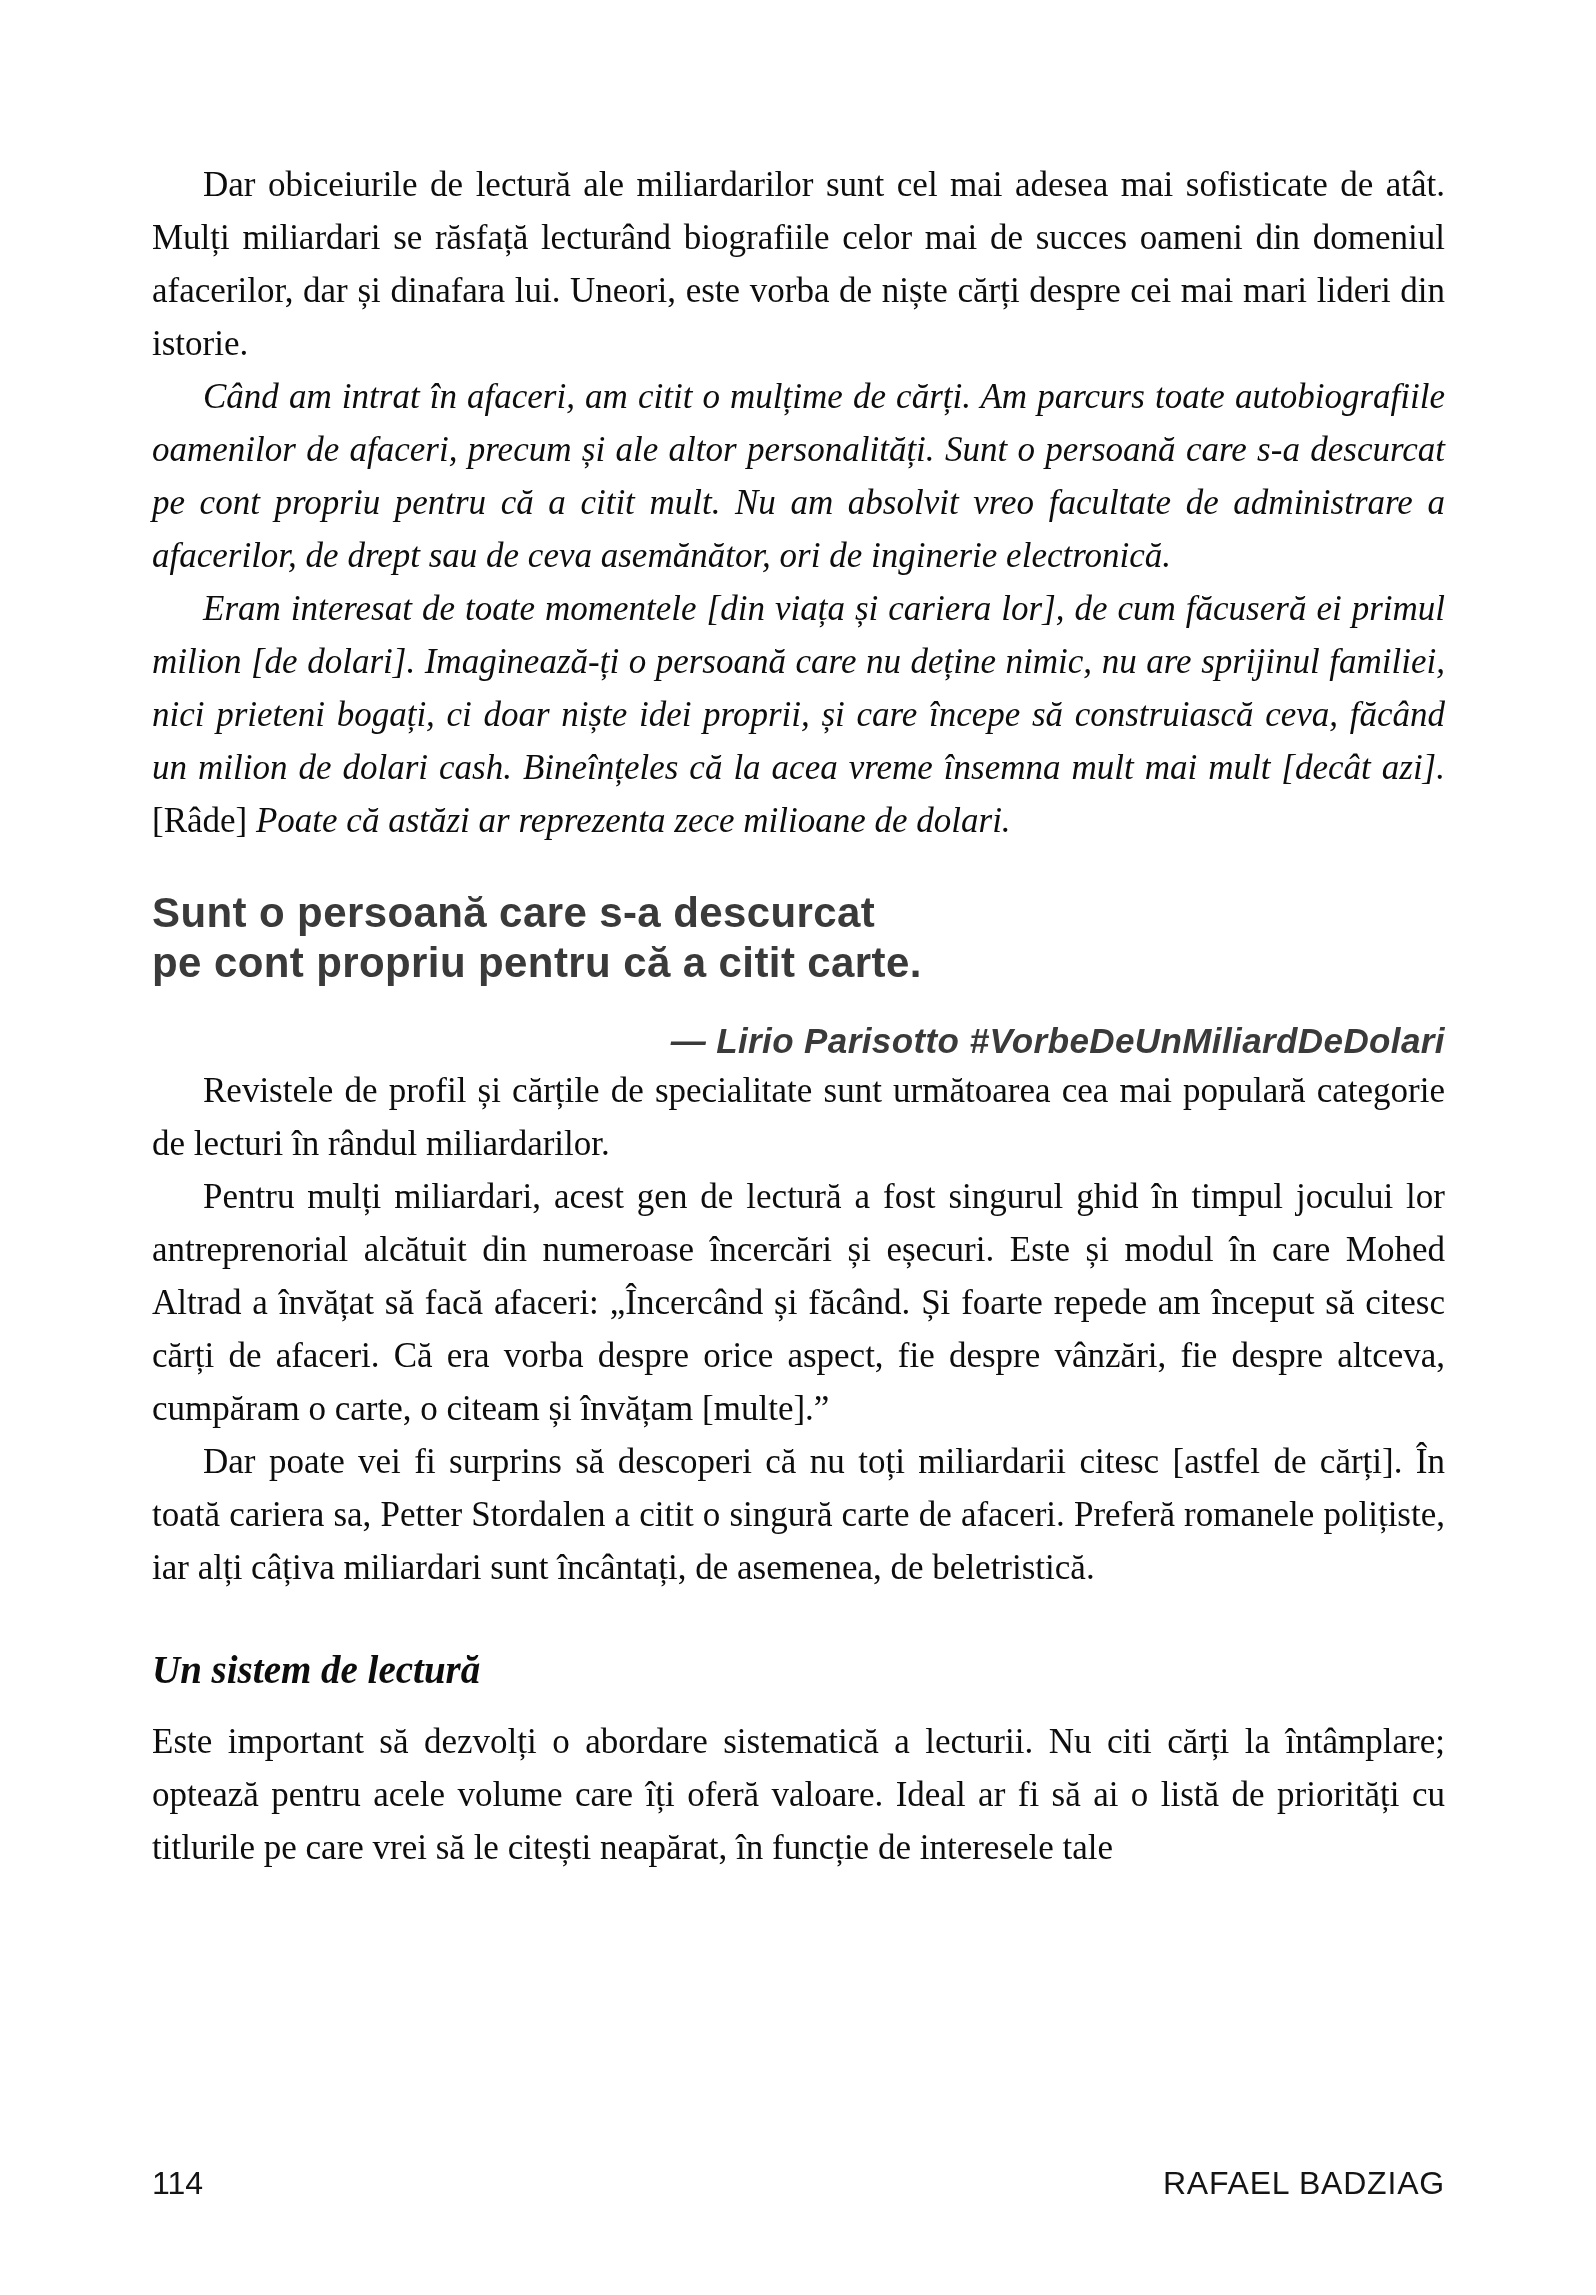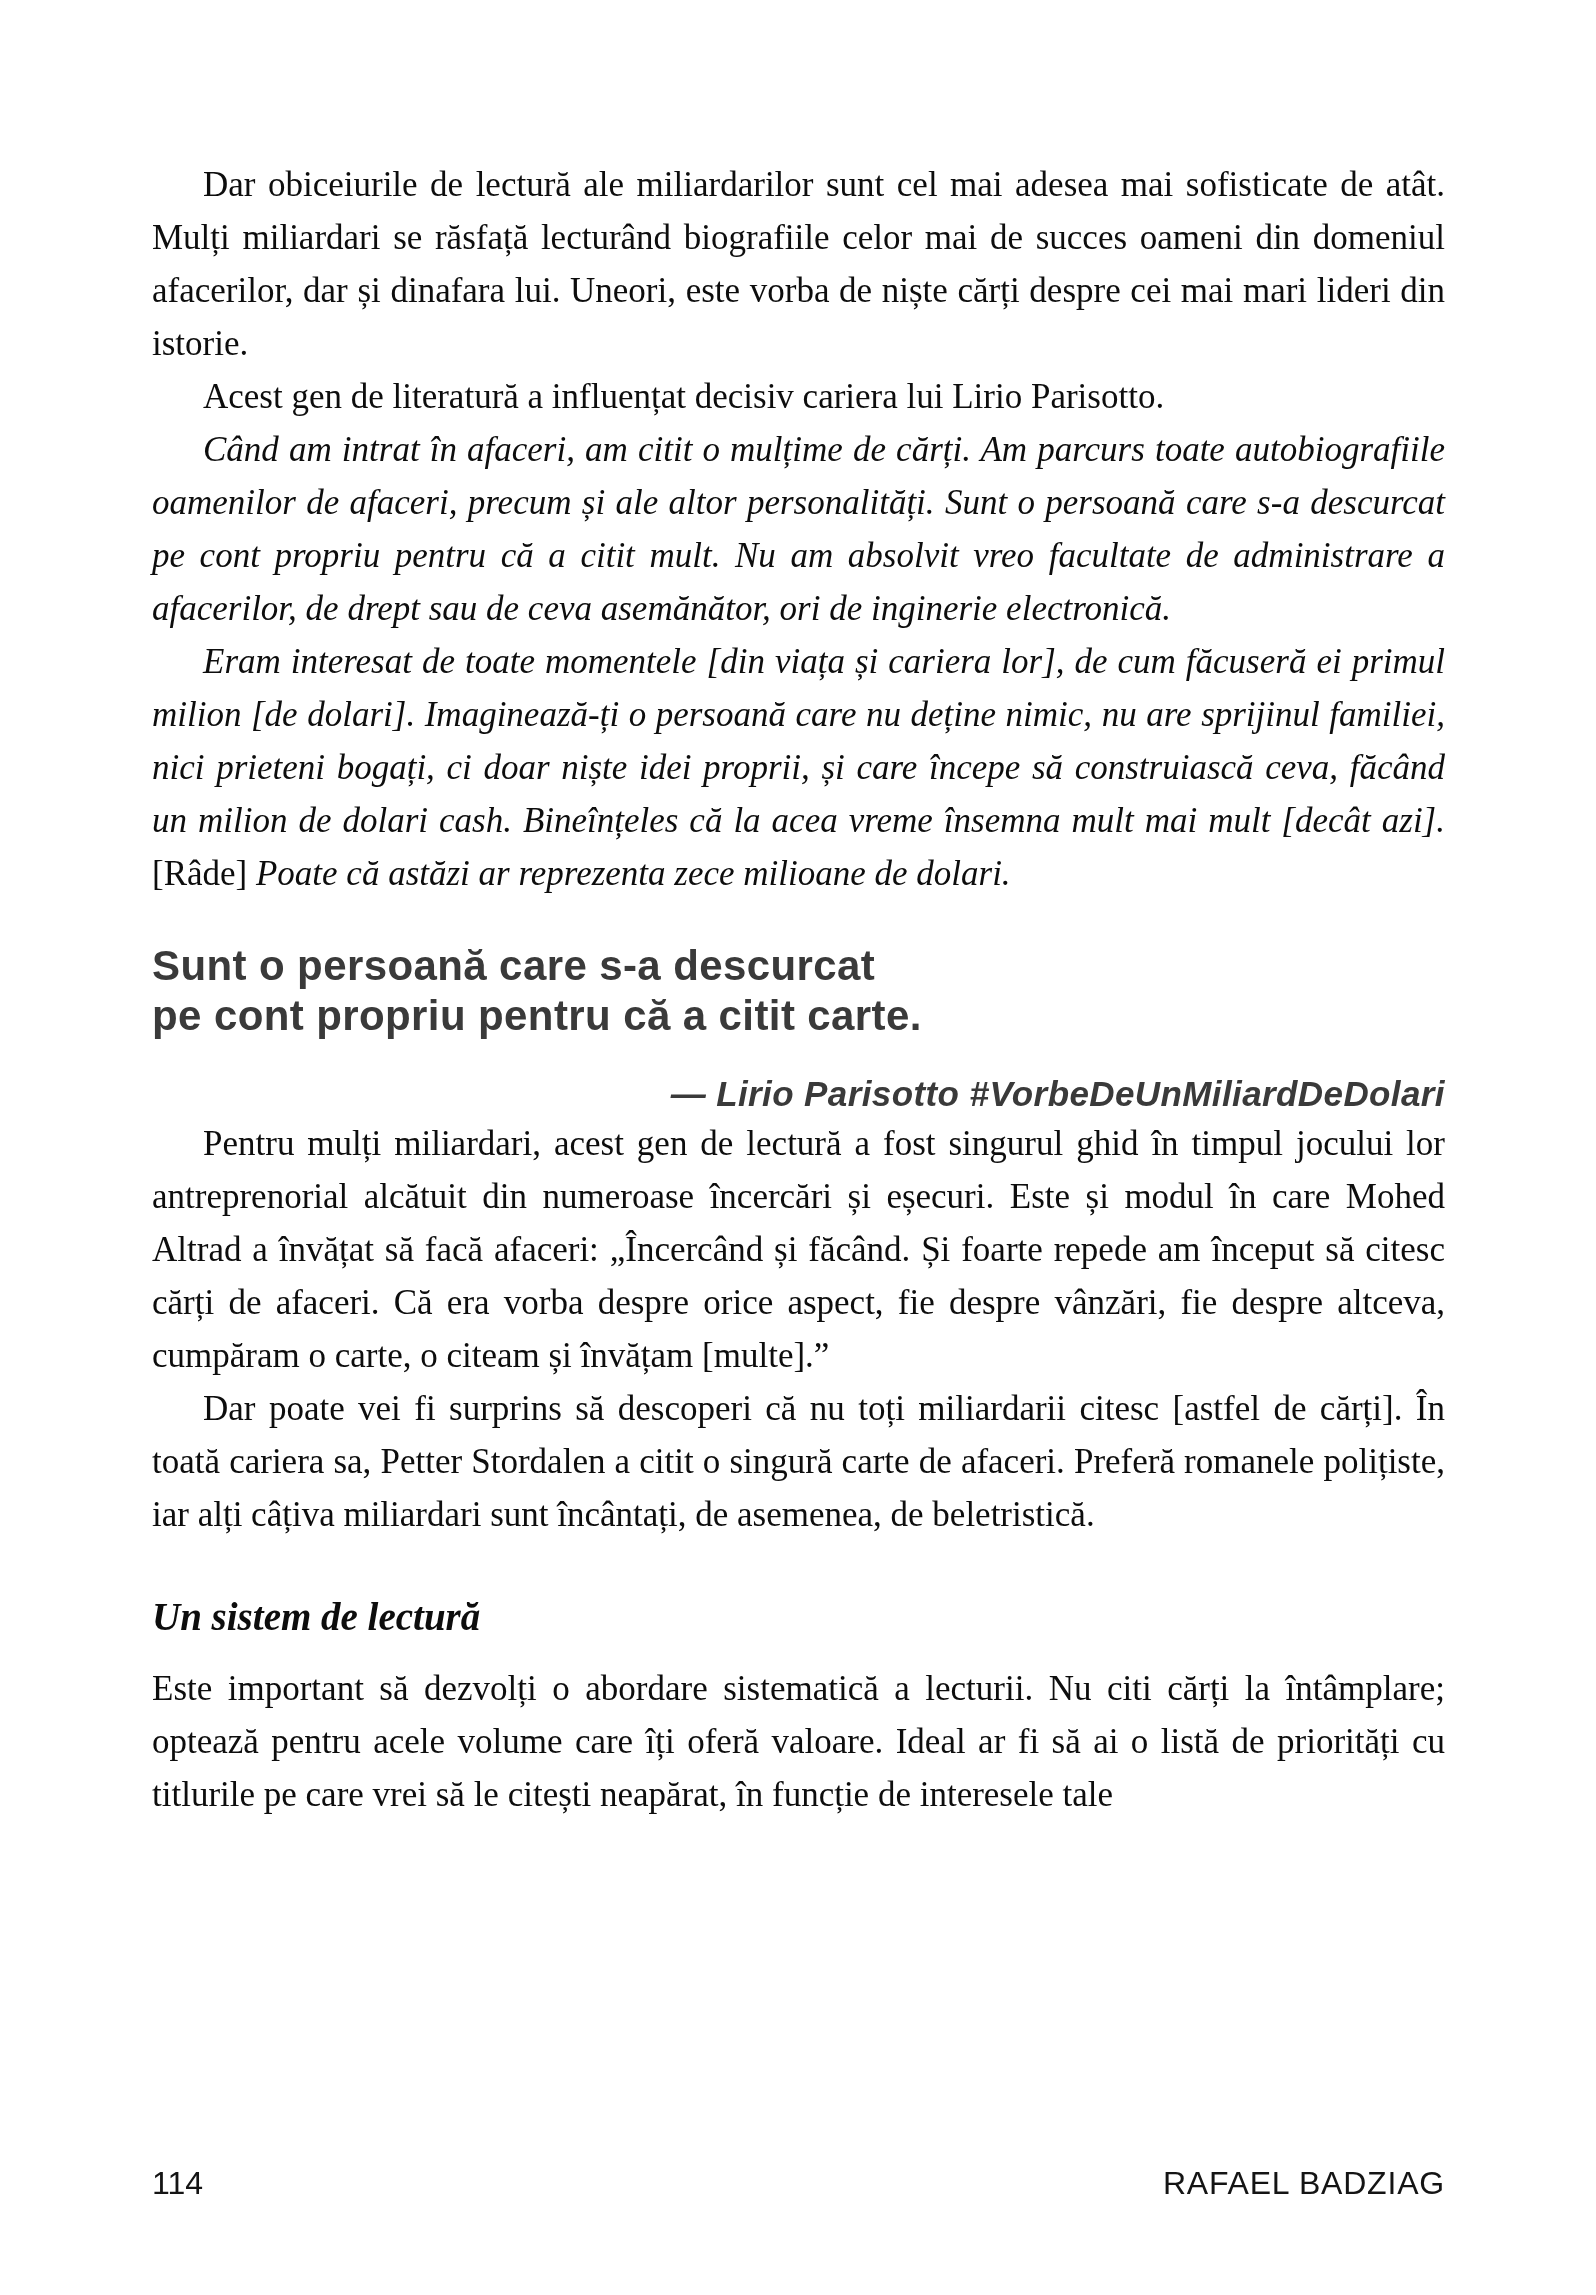--- a/index.html
+++ b/index.html
@@ -83,32 +83,32 @@
 </style>
 </head>
 <body>
 
 <div class="page">
 
   <div class="content">
 
     <p class="body-par indent">Dar obiceiurile de lectură ale miliardarilor sunt cel mai adesea mai sofisticate de atât. Mulți miliardari se răsfață lecturând biografiile celor mai de succes oameni din domeniul afacerilor, dar și dinafara lui. Uneori, este vorba de niște cărți despre cei mai mari lideri din istorie.</p>
 
-    <p class="body-par indent">Acest gen de literatură a influențat decisiv cariera lui Lirio Parisotto.</p>
 
     <p class="body-par indent italic">Când am intrat în afaceri, am citit o mulțime de cărți. Am parcurs toate autobiografiile oamenilor de afaceri, precum și ale altor personalități. Sunt o persoană care s-a descurcat pe cont propriu pentru că a citit mult. Nu am absolvit vreo facultate de administrare a afacerilor, de drept sau de ceva asemănător, ori de inginerie electronică.</p>
 
     <p class="body-par indent italic"><span>Eram interesat de toate momentele [din viața și cariera lor], de cum făcuseră ei primul milion [de dolari]. Imaginează-ți o persoană care nu deține nimic, nu are sprijinul familiei, nici prieteni bogați, ci doar niște idei proprii, și care începe să construiască ceva, făcând un milion de dolari cash. Bineînțeles că la acea vreme însemna mult mai mult [decât azi].</span> <span class="roman-inline">[Râde]</span> <span>Poate că astăzi ar reprezenta zece milioane de dolari.</span></p>
 
     <div class="pullquote">
       <div class="pq-line">Sunt o persoană care s-a descurcat</div>
       <div class="pq-line">pe cont propriu pentru că a citit carte.</div>
       <div class="pq-attr">— Lirio Parisotto #VorbeDeUnMiliardDeDolari</div>
     </div>
 
+    <p class="body-par indent gap-medium">Revistele de profil și cărțile de specialitate sunt următoarea cea mai populară categorie de lecturi în rândul miliardarilor.</p>
 
 
     <p class="body-par indent">Pentru mulți miliardari, acest gen de lectură a fost singurul ghid în timpul jocului lor antreprenorial alcătuit din numeroase încercări și eșecuri. Este și modul în care Mohed Altrad a învățat să facă afaceri: „Încercând și făcând. Și foarte repede am început să citesc cărți de afaceri. Că era vorba despre orice aspect, fie despre vânzări, fie despre altceva, cumpăram o carte, o citeam și învățam [multe].”</p>
 
     <p class="body-par indent">Dar poate vei fi surprins să descoperi că nu toți miliardarii citesc [astfel de cărți]. În toată cariera sa, Petter Stordalen a citit o singură carte de afaceri. Preferă romanele polițiste, iar alți câțiva miliardari sunt încântați, de asemenea, de beletristică.</p>
 
     <h2 class="section-heading">Un sistem de lectură</h2>
 
     <p class="body-par after-heading">Este important să dezvolți o abordare sistematică a lecturii. Nu citi cărți la întâmplare; optează pentru acele volume care îți oferă valoare. Ideal ar fi să ai o listă de priorități cu titlurile pe care vrei să le citești neapărat, în funcție de interesele tale</p>
 

